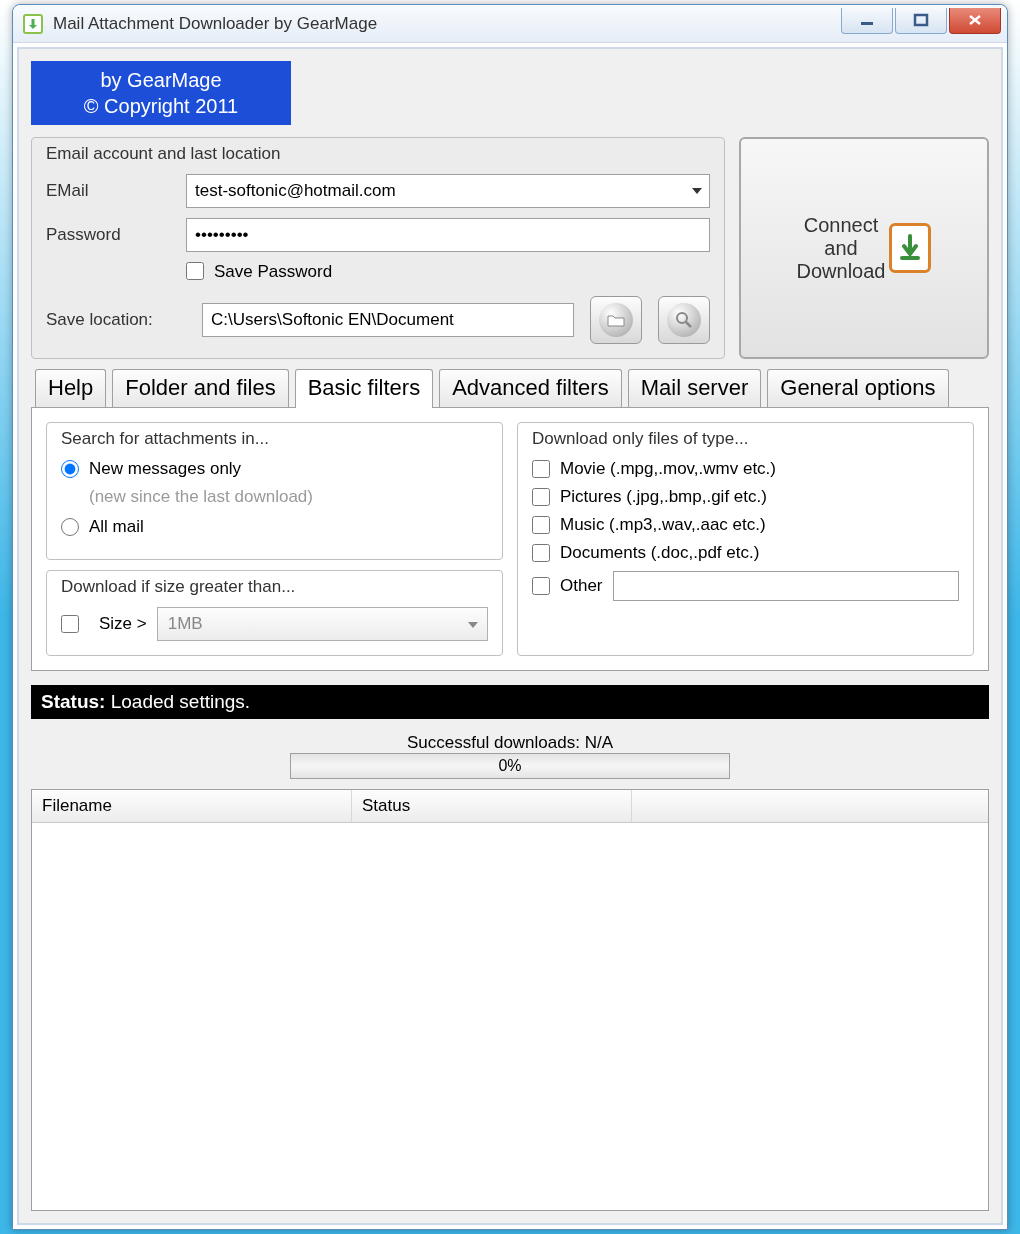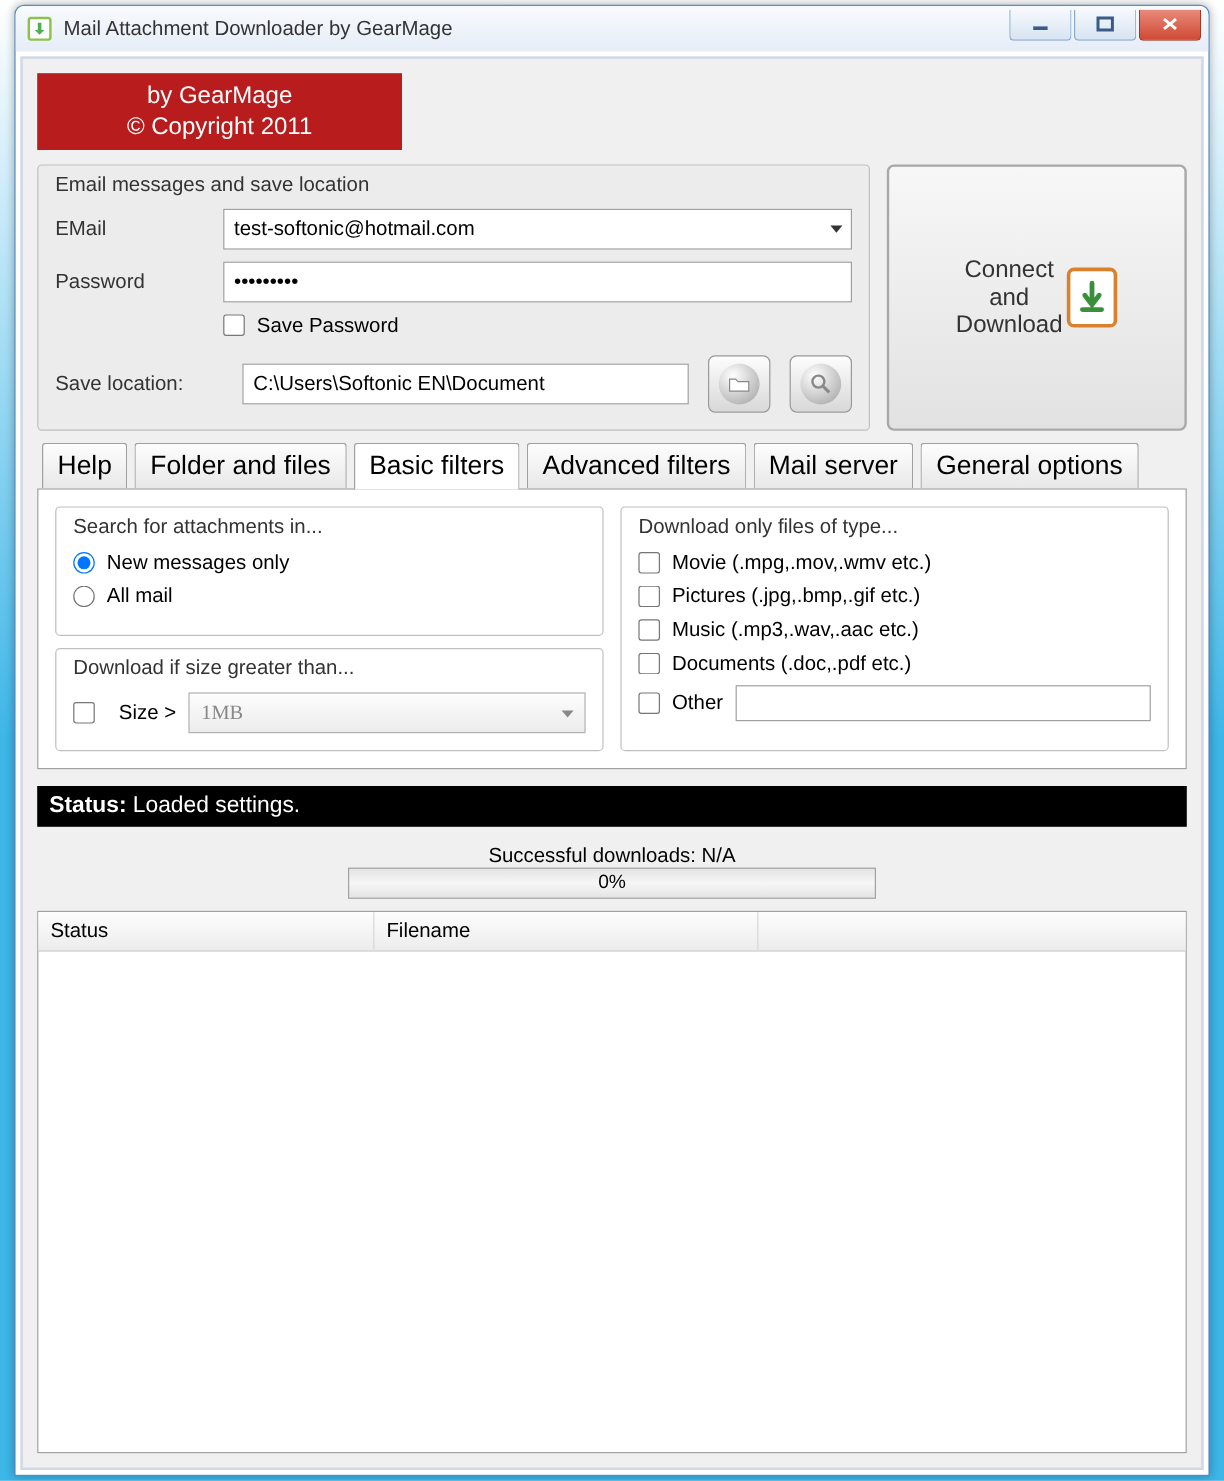--- a/index.html
+++ b/index.html
@@ -62,22 +62,22 @@
 .header-black {
   flex: 1;
   background: #000;
   color: #fff;
   font-family: Arial, sans-serif;
   font-weight: bold;
   font-size: 30px;
   padding: 10px 14px;
 }
 .header-blue {
-  width: 304px;
-  background: #b91c1c;
+  width: 260px;
+  background: #1d4ed8;
   color: #fff;
   text-align: center;
   font-size: 20px;
   padding: 6px 8px;
   line-height: 1.3;
 }
 .top-row { display: flex; gap: 14px; margin-bottom: 10px; }
 .account-group {
   flex: 1;
   border: 1px solid #c0c0c0;
@@ -169,21 +169,20 @@
 .col-right { flex: 1; }
 .size-row { display: flex; align-items: center; gap: 10px; }
 .select-box {
   flex: 1; height: 34px;
   border: 1px solid #b0b0b0;
   background: linear-gradient(to bottom, #fdfdfd, #ececec);
   padding: 0 28px 0 10px;
   color: #888;
   display: flex; align-items: center;
   position: relative;
-  font-family: Liberation Serif, serif;
 }
 .select-box .sel-arrow { position: absolute; right: 8px; }
 .status-bar {
   margin-top: 14px;
   background: #000; color: #fff;
   padding: 6px 10px;
   font-size: 19px;
 }
 .status-bar .label { font-weight: bold; }
 .downloads-row {
@@ -247,21 +246,21 @@
   <div class="content">
     <div class="header-row">
       <div class="header-blue">
         <div>by GearMage</div>
         <div>© Copyright 2011</div>
       </div>
     </div>
 
     <div class="top-row">
       <div class="account-group">
-        <div class="group-legend">Email messages and save location</div>
+        <div class="group-legend">Email account and last location</div>
         <div class="form-row">
           <div class="form-label">EMail</div>
           <div class="combo-wrap">
             <input class="text-input" value="test-softonic@hotmail.com" style="">
             <span class="combo-arrow"><svg width="14" height="10" viewBox="0 0 14 10">
                   <path d="M2 2 L7 8 L12 2 Z" fill="#333"></path>
                 </svg></span>
           </div>
         </div>
         <div class="form-row">
@@ -314,20 +313,21 @@
     </div>
 
     <div class="tab-panel">
       <div class="col-left">
         <div class="fieldset">
           <div class="legend">Search for attachments in...</div>
           <div class="radio-row">
             <input type="radio" name="sr" checked="" style="">
             <span>New messages only</span>
           </div>
+          <div class="hint">(new since the last download)</div>
           <div class="radio-row">
             <input type="radio" name="sr" style="">
             <span>All mail</span>
           </div>
         </div>
         <div class="fieldset">
           <div class="legend">Download if size greater than...</div>
           <div class="size-row">
             <input type="checkbox" style="">
             <span>Size &gt;</span>
@@ -374,20 +374,20 @@
 
     <div class="downloads-row">
       <div>Successful downloads: N/A</div>
       <div class="progress">
         <span>0%</span>
       </div>
     </div>
 
     <div class="grid">
       <div class="grid-head">
+        <div class="grid-col c1">Filename</div>
         <div class="grid-col c2">Status</div>
-        <div class="grid-col c1">Filename</div>
         <div class="grid-col c3"></div>
       </div>
       <div class="grid-body"></div>
     </div>
   </div>
 </div>
 
 </body></html>

